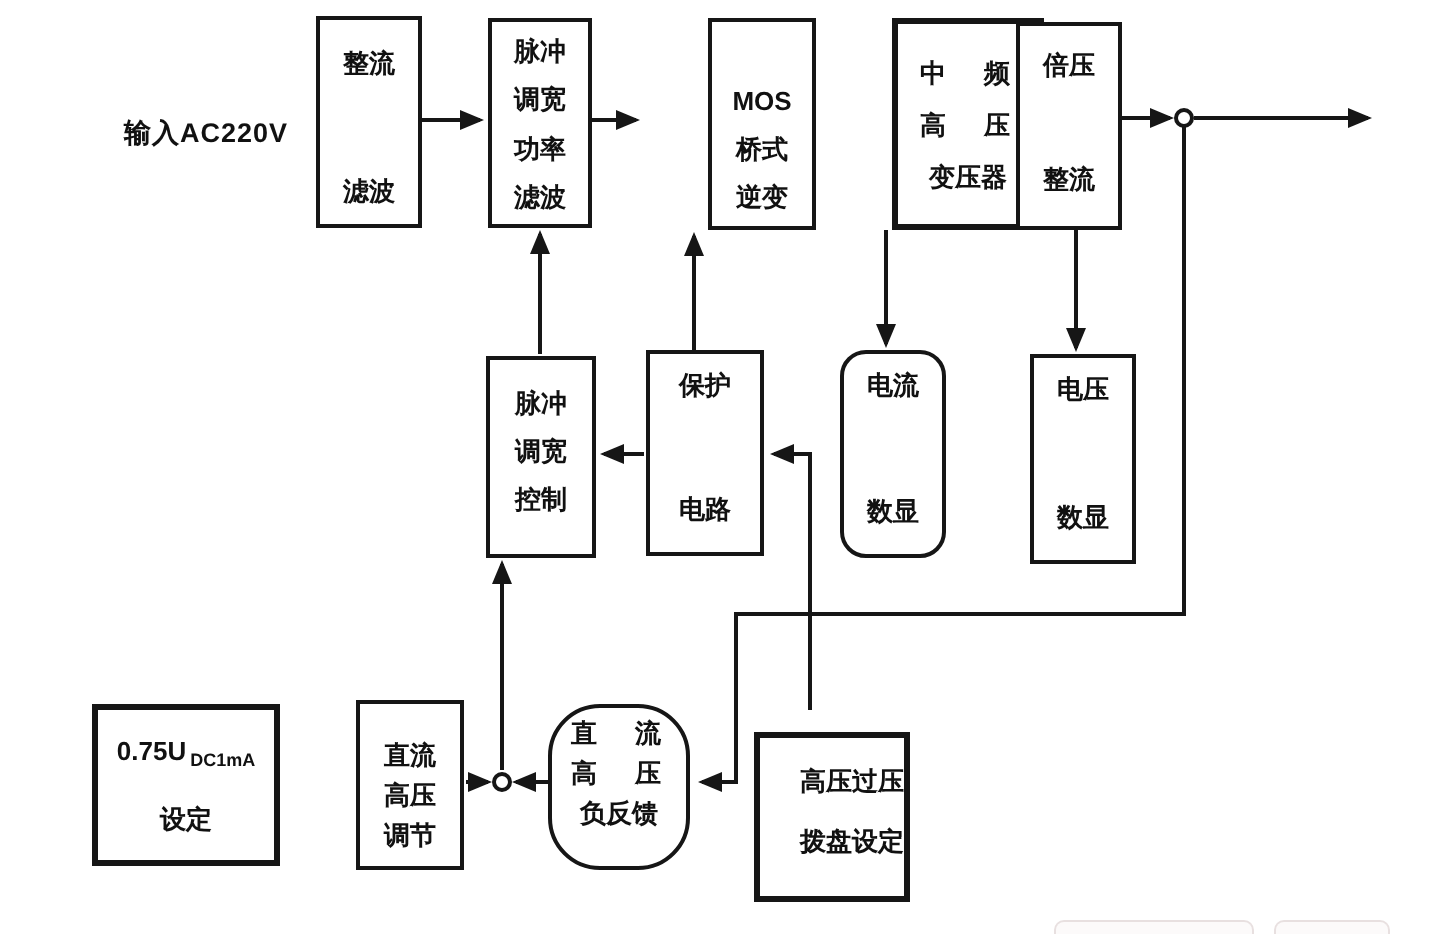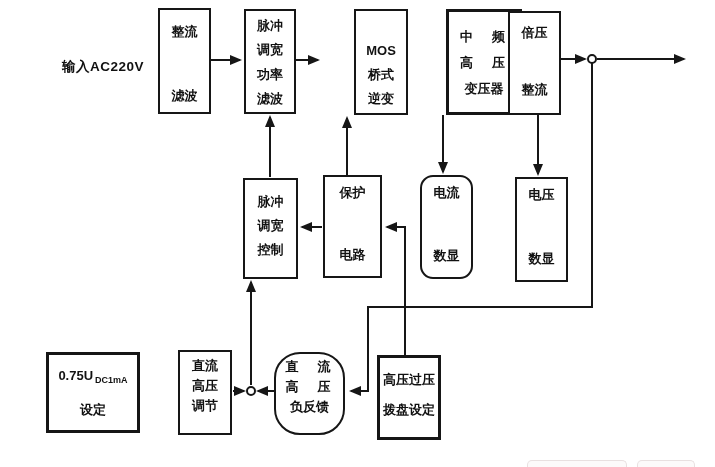--- a/index.html
+++ b/index.html
@@ -19,21 +19,21 @@
   .wide { letter-spacing:3px; }
   
   .b-rect   { justify-content:space-between; padding:14px 0 9px; }
   .b-pwmf   { justify-content:space-between; padding:7px 0 6px; }
   .b-mos    { justify-content:center; row-gap:9px;  padding-top:25px;margin-left:32px; }
   .b-trans  { justify-content:flex-start; row-gap:11px; padding-top:17px; }
   .b-doub   { justify-content:space-between; padding:12px 16px 16px; }
   .b-pwmc   { justify-content:flex-start; row-gap:9px;  padding-top:14px; }
   .b-2tall  { justify-content:space-between; padding:8px 0 14px; }
   .b-set    { justify-content:space-around; padding:4px 0; }
-  .b-adj    { justify-content:flex-start; row-gap:5px; padding-top:6px; }
+  .b-adj    { justify-content:flex-start; row-gap:5px; padding-top:18px; }
   .b-fb     { justify-content:flex-start; row-gap:5px; padding-top:5px; }
   .b-ovp    { justify-content:flex-start; row-gap:15px; padding-top:14px; }
   .sub { font-size:9px; font-weight:bold; margin-left:2px; position:relative; top:3px; letter-spacing:0; }
   .flabel { position:absolute; color:#111111; font-weight:bold; white-space:nowrap; }
   .input-label  { left:62px;  top:58px; font-size:13.5px; letter-spacing:0.5px; }
   .output-label { left:592px; top:22px; font-size:14px;  letter-spacing:1.5px; }
   .artifact {
     position:absolute; height:8px; box-sizing:border-box;
     border:1px solid #e8e0e0; border-bottom:none; border-radius:5px 5px 0 0;
     background:#fcfafa;
@@ -134,21 +134,21 @@
     <span class="bl">高压</span>
     <span class="bl">调节</span>
   </div>
 
   <div class="box b-fb" style="left:274px; top:352px; width:71px; height:83px;border-radius:26px;">
     <span class="bl wide">直　流</span>
     <span class="bl wide">高　压</span>
     <span class="bl">负反馈</span>
   </div>
 
-  <div class="box b-ovp bthick" style="left:377px; top:355px; width:64px; height:85px;">
+  <div class="box b-ovp bthick" style="left:377px; top:366px; width:78px; height:85px;align-items:flex-end;">
     <span class="bl">高压过压</span>
     <span class="bl">拨盘设定</span>
   </div>
 
   <div class="artifact" style="left:527px; top:460px; width:100px;"></div>
   <div class="artifact" style="left:637px; top:460px; width:58px;"></div>
 
 </div>
 
 </body></html>

